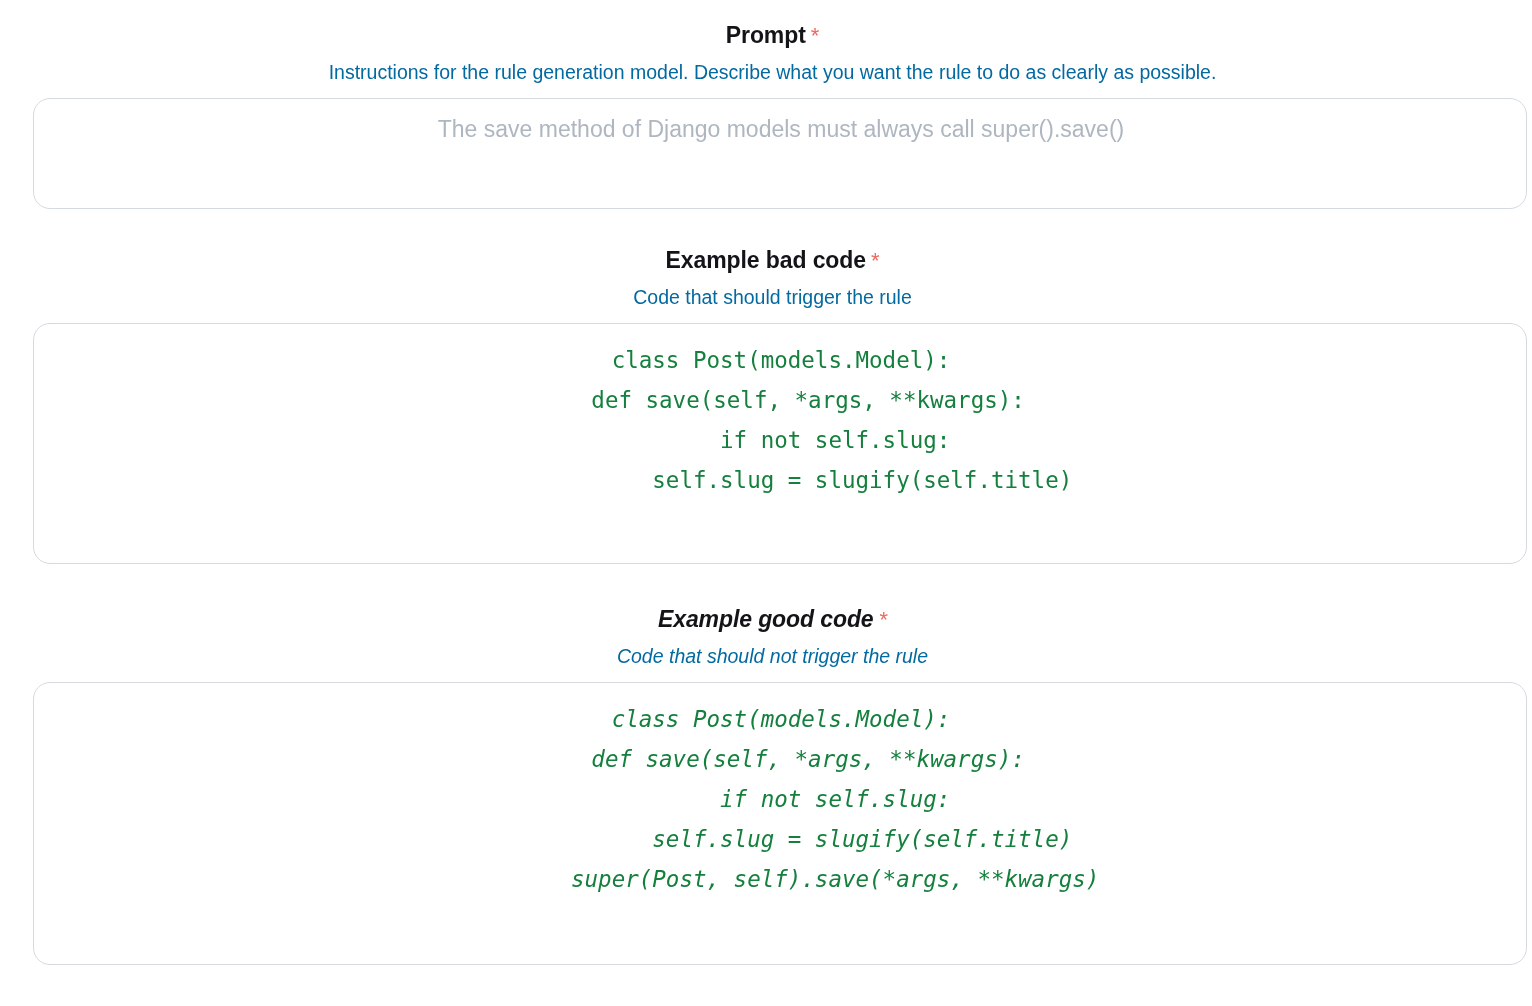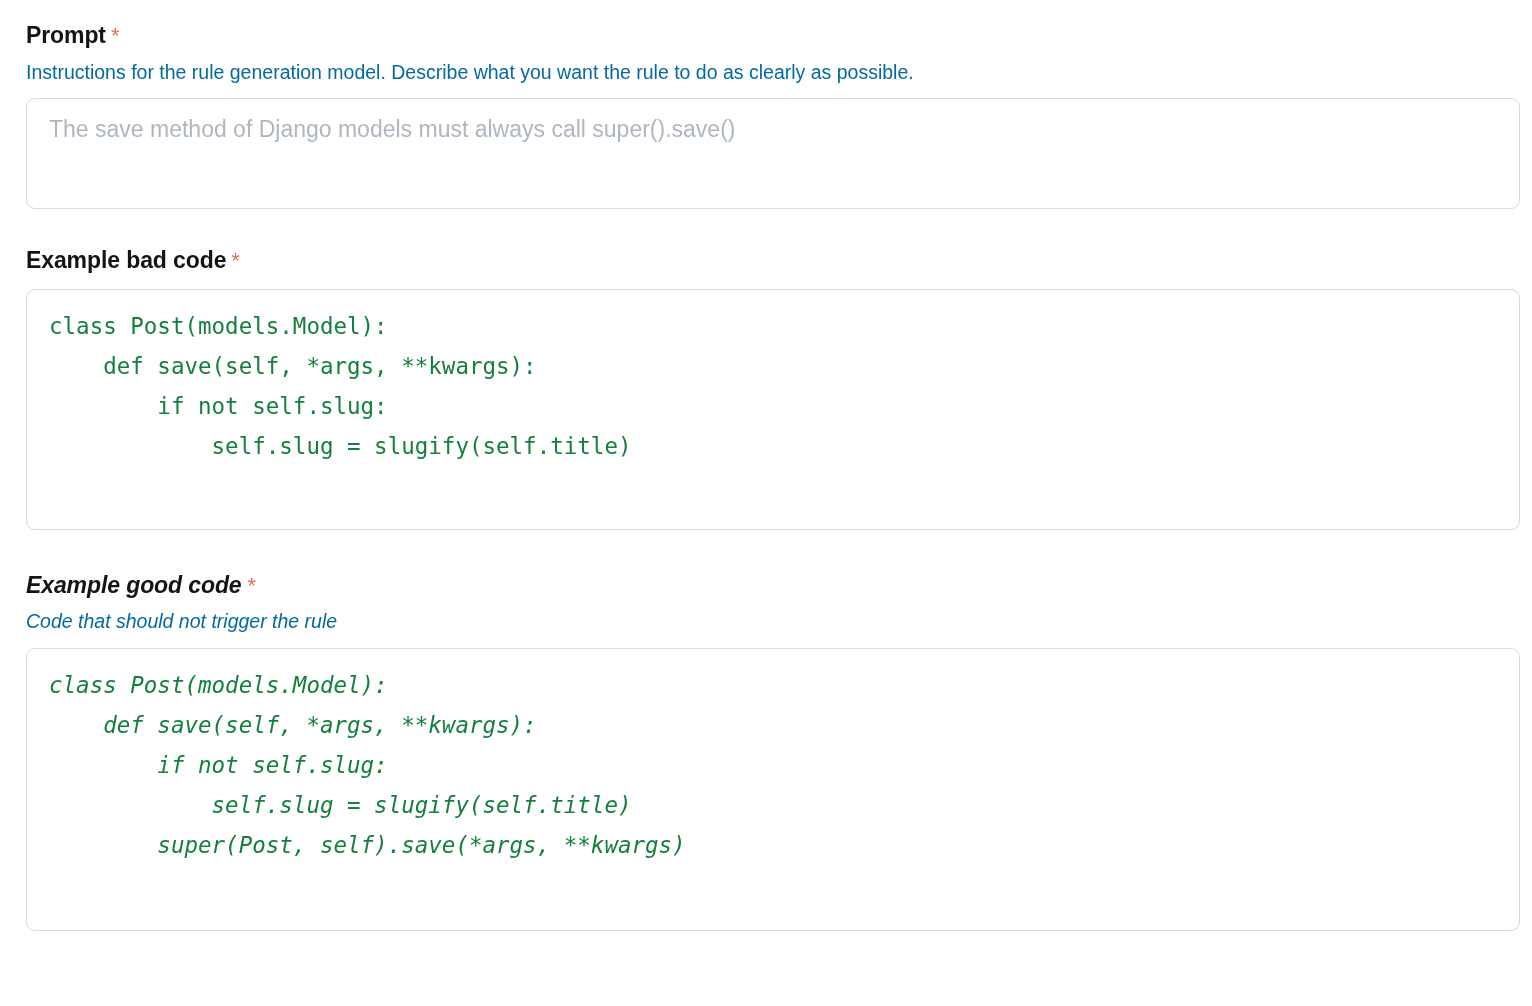--- a/index.html
+++ b/index.html
@@ -15,21 +15,22 @@
     overflow: hidden;
   }
 
   .form {
     box-sizing: border-box;
     width: 1532px;
     padding: 18px 20px 0 18px;
   }
 
   .field {
-    margin: 0 0 0 8px;
+    margin: 0 0 0 15px;
+    text-align: center;
   }
   .field-prompt   { padding-top: 4px; }
   .field-bad      { padding-top: 38px; }
   .field-good     { padding-top: 42px; font-style: italic; }
 
   .field-label {
     font-size: 23px;
     font-weight: 700;
     color: #121417;
     letter-spacing: -0.1px;
@@ -49,21 +50,21 @@
     color: #0369a1;
     line-height: 1.25;
     margin: 10px 0 0 0;
     white-space: nowrap;
   }
 
   .input-box {
     box-sizing: border-box;
     margin-top: 14px;
     border: 1px solid #d5dae1;
-    border-radius: 9px;
+    border-radius: 17px;
     background: #ffffff;
     width: 1494px;
   }
 
   .textarea-prompt {
     height: 111px;
     padding: 16px 20px 0 22px;
   }
   .placeholder-text {
     font-size: 23px;
@@ -101,20 +102,21 @@
     <div class="field-desc">Instructions for the rule generation model. Describe what you want the rule to do as clearly as possible.</div>
     <div class="input-box textarea-prompt">
       <div class="placeholder-text">The save method of Django models must always call super().save()</div>
     </div>
   </div>
 
   <div class="field field-bad">
     <div class="field-label">
       <span>Example bad code</span><span class="req-star">*</span>
     </div>
+    <div class="field-desc">Code that should trigger the rule</div>
     <div class="input-box code-box code-box-bad">
       <pre class="code-text">class Post(models.Model):
     def save(self, *args, **kwargs):
         if not self.slug:
             self.slug = slugify(self.title)</pre>
     </div>
   </div>
 
   <div class="field field-good">
     <div class="field-label">

